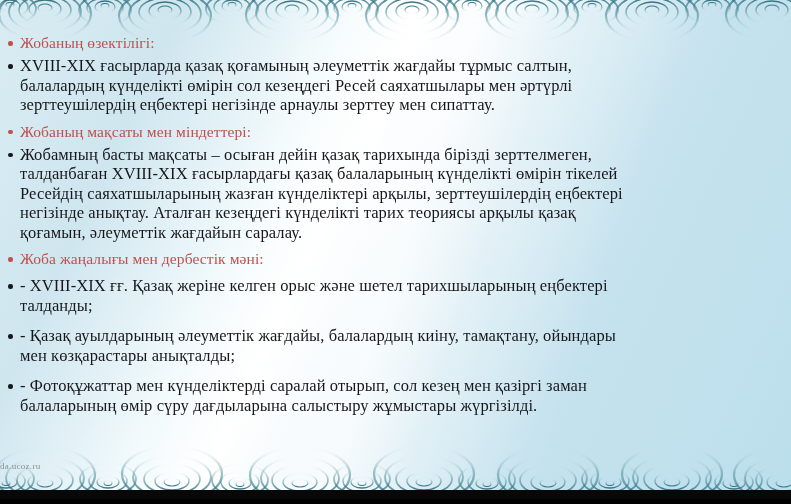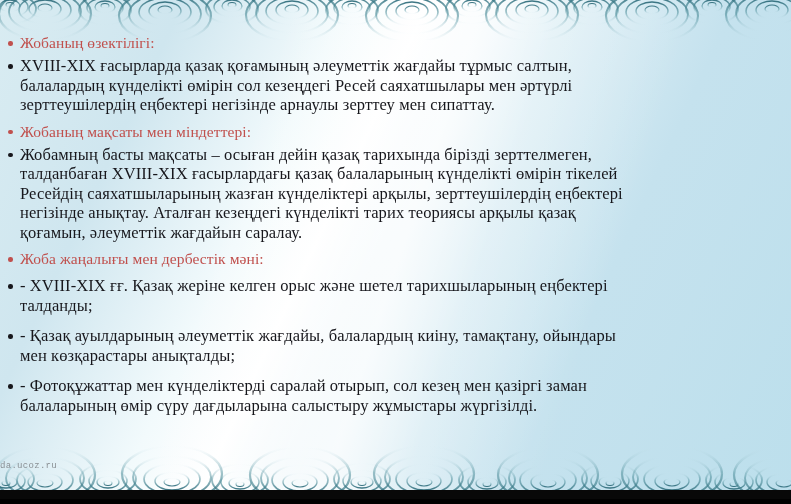--- a/index.html
+++ b/index.html
@@ -109,21 +109,21 @@
   }
 
   .gap-sm { height: 3px; }
   .gap-md { height: 7px; }
   .gap-lg { height: 11px; }
 
   .watermark {
     position: absolute;
     left: 0;
     bottom: 28px;
-    font-family: Liberation Mono, monospace;
+    font-family: Liberation Serif, serif;
     font-size: 9px;
     color: #6d6f73;
     opacity: 0.75;
     letter-spacing: 0.3px;
   }
 </style>
 </head>
 <body>
 
 <div class="slide">

